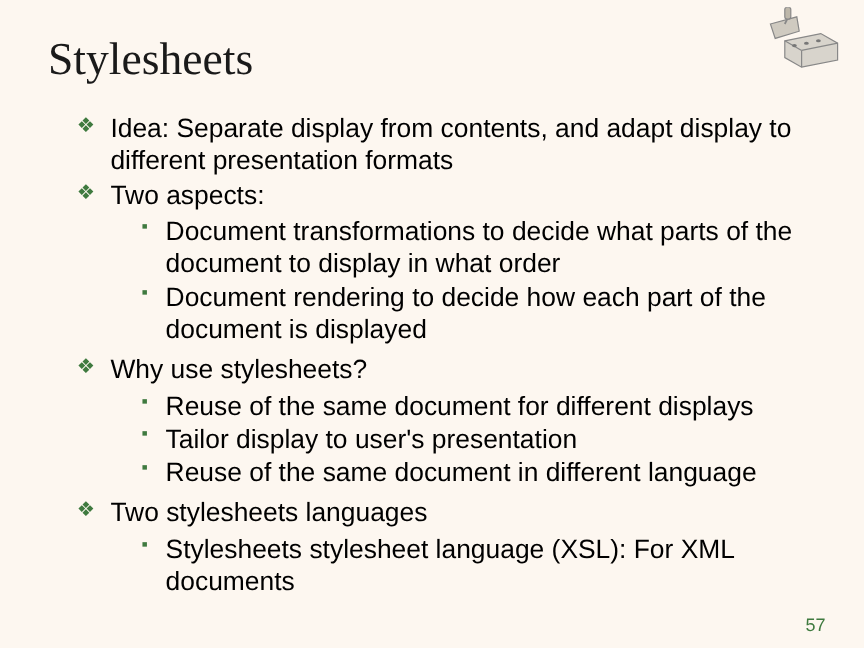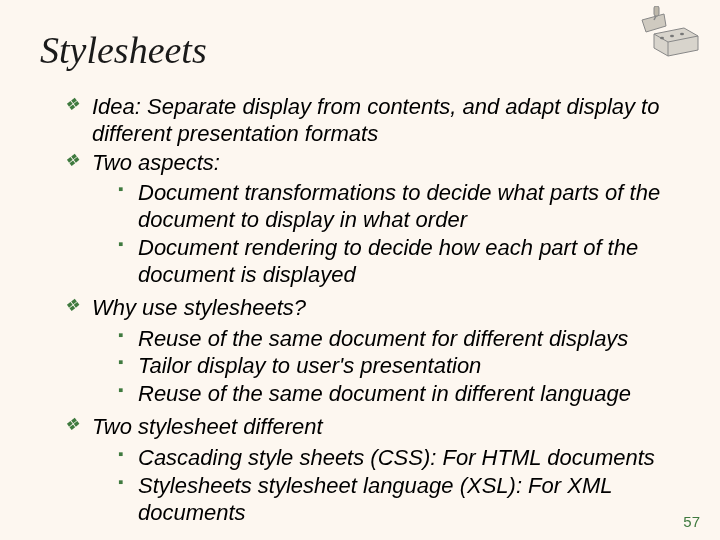--- a/index.html
+++ b/index.html
@@ -15,31 +15,29 @@
   }
   .slide {
     box-sizing: border-box;
     width: 720px;
     height: 540px;
     padding: 28px 40px 0 40px;
     position: relative;
   }
   h1.title {
     font-family: "Times New Roman", Times, serif;
-    font-style: italic;
     font-weight: normal;
     font-size: 38px;
     margin: 0 0 22px 0;
     color: #1a1a1a;
   }
   ul.lvl1 {
     list-style: none;
     padding: 0 0 0 24px;
     margin: 0;
-    font-style: italic;
   }
   ul.lvl1 > li {
     position: relative;
     padding-left: 28px;
     font-size: 22px;
     line-height: 1.22;
     margin-bottom: 2px;
   }
   ul.lvl1 > li::before {
     content: "❖";
@@ -64,21 +62,21 @@
   ul.lvl2 > li::before {
     content: "▪";
     position: absolute;
     left: 0;
     top: 0;
     color: #3f7a3f;
     font-size: 15px;
   }
   .pagenum {
     position: absolute;
-    right: 20px;
+    right: 32px;
     bottom: 10px;
     font-size: 15px;
     color: #3f7a3f;
   }
   .corner-art {
     position: absolute;
     top: 6px;
     right: 18px;
     width: 78px;
     height: 54px;
@@ -118,22 +116,21 @@
     </li>
     <li>
       <span>Why use stylesheets?</span>
       <ul class="lvl2">
         <li>Reuse of the same document for different displays</li>
         <li>Tailor display to user's presentation</li>
         <li>Reuse of the same document in different language</li>
       </ul>
     </li>
     <li>
-      <span>Two stylesheet different</span>
+      <span>Two stylesheets languages</span>
       <ul class="lvl2">
-        <li>Cascading style sheets (CSS): For HTML documents</li>
         <li>Stylesheets stylesheet language (XSL): For XML documents</li>
       </ul>
     </li>
   </ul>
 
   <div class="pagenum">57</div>
 </div>
 
 </body></html>

